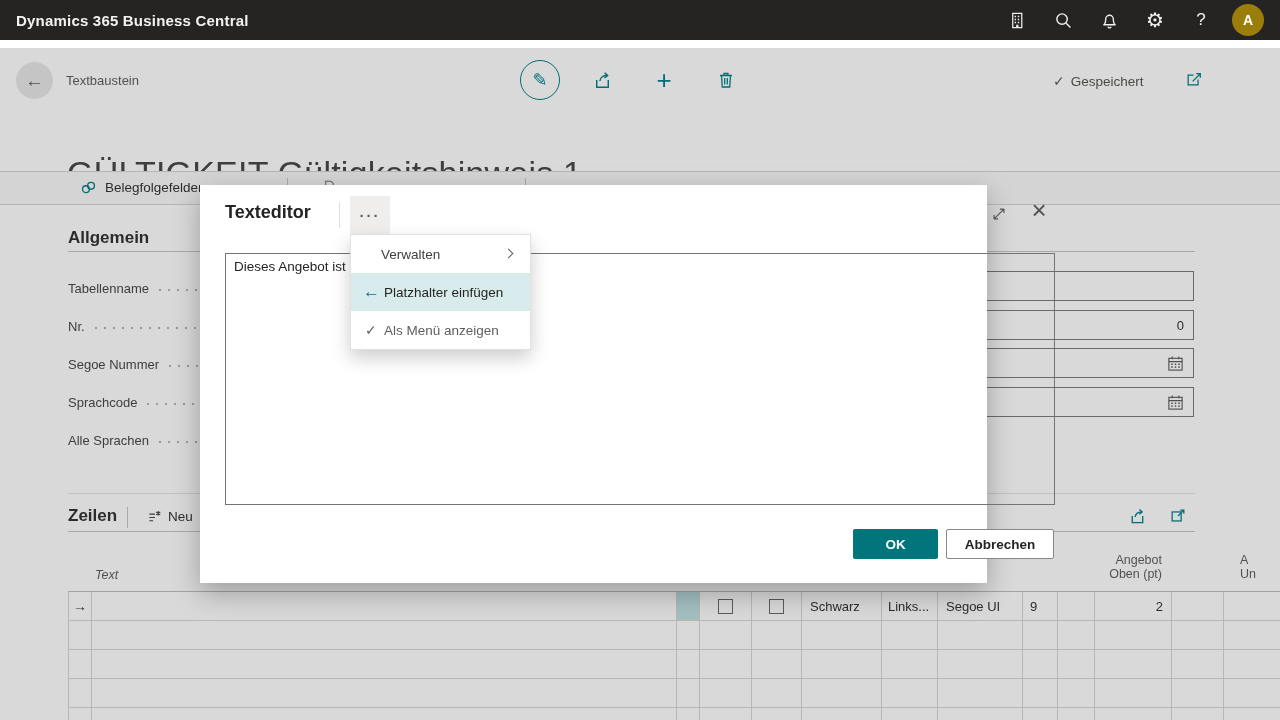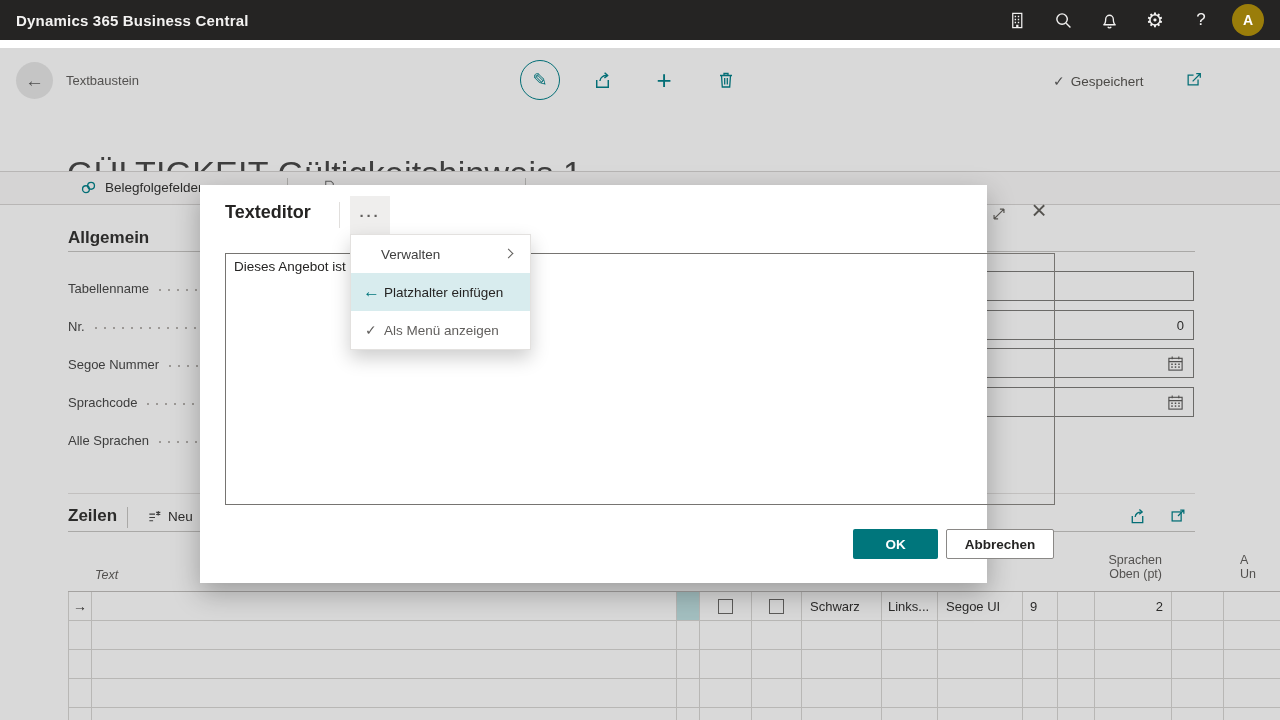--- a/index.html
+++ b/index.html
@@ -294,21 +294,21 @@
     <span>
       <svg viewBox="0 0 20 20" width="18" height="18" fill="none" stroke="currentColor" stroke-width="1.4">
         <rect x="3.5" y="5.5" width="10" height="10"></rect>
           <path d="M10 10l6.5-6.5M12.5 3.5h4v4"></path>
       </svg>
     </span>
   </div>
 
   <div class="tbl-header-label" style="left:95px; top:520px;font-style:italic;">Text</div>
   <div class="tbl-header-label hdr-right" style="left:1062px; top:505px; width:100px;">
-    <div>Sprachen</div>
+    <div>Angebot</div>
     <div>Oben (pt)</div>
   </div>
   <div class="tbl-header-label" style="left:1240px; top:505px; width:60px;">
     <div>A</div>
     <div>Un</div>
   </div>
 
   <div class="grid">
     <div class="trow row-current">
       <div class="tcell c-marker">→</div>

